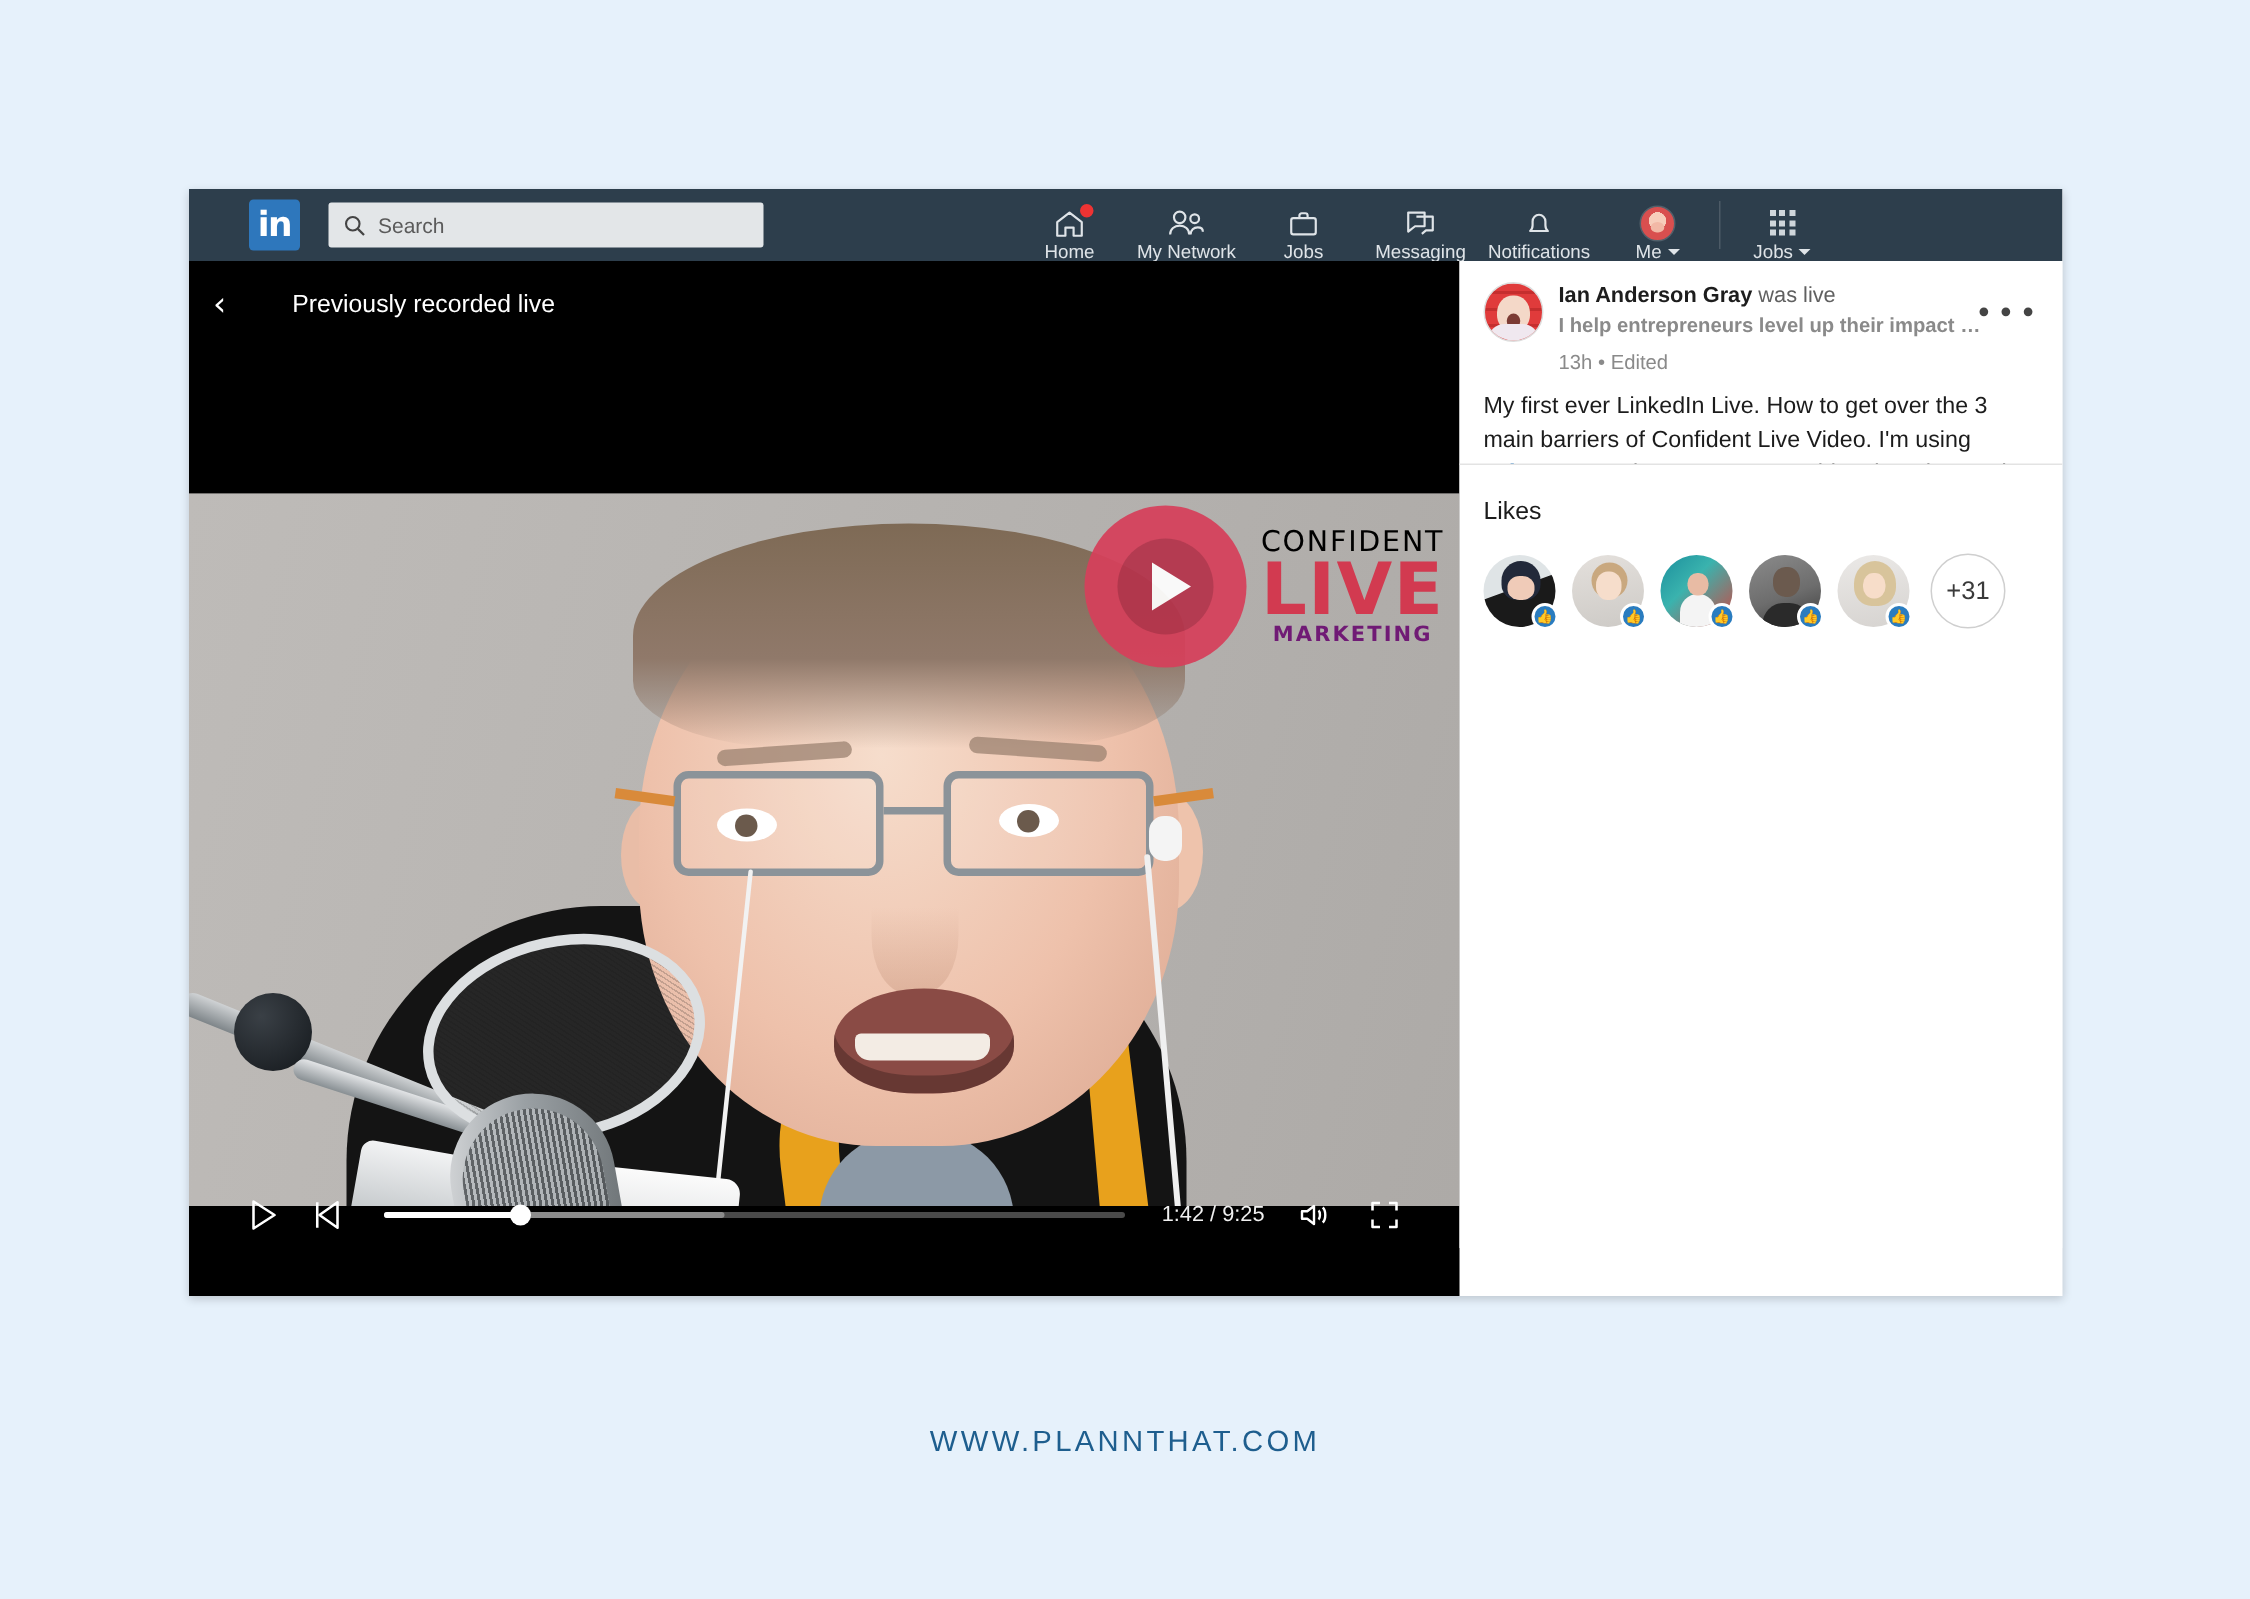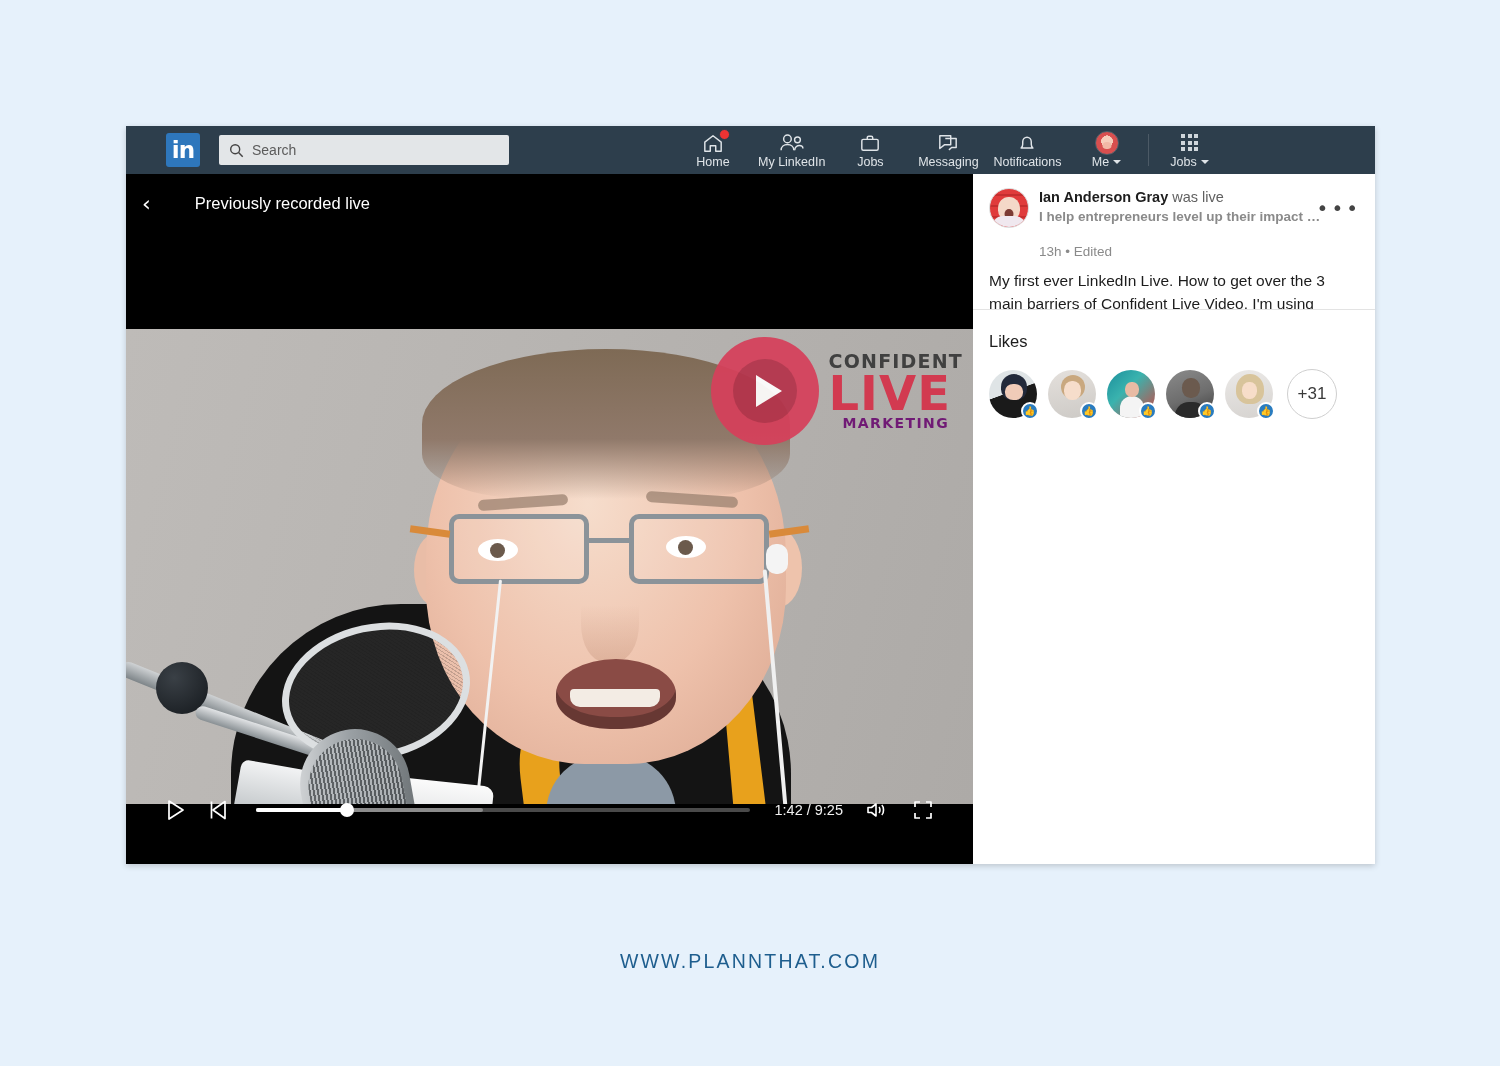--- a/index.html
+++ b/index.html
@@ -42,21 +42,21 @@
     border: none; position: relative;
   }
   .search-box .mag { margin-right: 8px; flex: 0 0 auto; display:flex; }
   .search-input {
     border: none; outline: none; background: transparent;
     font-family: "Liberation Sans", sans-serif;
     font-size: 14px; color: #1d4ed8; width: 100%;
   }
   .search-input::placeholder { color: #5b5b5b; }
 
-  .nav-items { display: flex; align-items: center; margin-left: 165px; height: 60px; }
+  .nav-items { display: flex; align-items: flex-end; margin-left: 165px; height: 60px; }
   .nav-item {
     position: relative;
     min-width: 78px; height: 48px;
     display: flex; flex-direction: column; align-items: center; justify-content: center;
     color: #d6dbe0; cursor: pointer; padding: 0 6px;
   }
   .nav-item .ic { height: 22px; display: flex; align-items: center; justify-content: center; position: relative; }
   .nav-item .lbl { font-size: 12.5px; margin-top: 1px; color: #dfe4e8; white-space: nowrap; }
   .badge-dot {
     position: absolute; top: -3px; right: -6px;
@@ -242,21 +242,21 @@
     background: rgba(120,30,45,.35);
   }
   .play-tri {
     position: relative; width: 0; height: 0;
     border-left: 26px solid #fff;
     border-top: 16px solid transparent;
     border-bottom: 16px solid transparent;
     margin-left: 8px;
   }
   .logo-text { margin-left: 10px; line-height: 1; font-family: "DejaVu Sans", sans-serif; }
-  .lt-1 { font-size: 19px; letter-spacing: 1.2px; color:#404040; font-weight:700; }
+  .lt-1 { font-size: 19px; letter-spacing: 1.2px; color:#000000; font-weight:400; }
   .lt-2 { font-size: 48px; letter-spacing: 1px; color:#d23a50; font-weight:800; line-height: .95; }
   .lt-3 { font-size: 14px; letter-spacing: 1.4px; color:#701a75; font-weight:700;text-align:center; }
 
   
   .video-controls {
     position: absolute; left: 0; bottom: 0; width: 847px; height: 108px;
     display: flex; align-items: center; padding: 0 40px; color: #fff; text-align: right;
   }
   .ctrl-btn { cursor: pointer; display: flex; align-items: center; justify-content: center; }
   .play-btn { margin-right: 22px; }
@@ -301,21 +301,21 @@
     position:absolute; left:50%; bottom:0; transform:translateX(-50%);
     width: 34px; height: 11px; background:#f0e8ef; border-radius: 14px 14px 0 0;
   }
   .post-meta { margin-left: 10px; flex: 1; min-width: 0; }
   .post-name-line { font-size: 14.5px; color:#606060; line-height: 1.3; }
   .post-name-line b { color: #1d1d1d; font-weight: 700; }
   .post-headline {
     font-size: 13.5px; color: #8a8a8a; line-height: 1.35; margin-top: 1px;
     white-space: nowrap; overflow: hidden; text-overflow: ellipsis; max-width: 285px; font-weight: bold;
   }
-  .post-time { font-size: 13.5px; color: #8a8a8a; margin-top: 18px; }
+  .post-time { font-size: 13.5px; color: #8a8a8a; margin-top: 8px; }
   .post-menu {
     position: absolute; right: 14px; top: 24px;
     letter-spacing: 3px; color: #444; font-size: 20px; line-height: 1; cursor: pointer;
     font-family: "DejaVu Sans", sans-serif;
   }
   .post-body {
     margin-top: 11px; font-size: 15.5px; line-height: 1.45; color: #1c1c1c;
     position: relative;
   }
   .post-body a { color: #2d7bbd; text-decoration: none; font-weight: 600; }
@@ -410,21 +410,21 @@
 
       <div class="nav-item">
         <span class="ic">
           <svg width="26" height="20" viewBox="0 0 28 22">
             <circle cx="9" cy="6.5" r="4.2" fill="none" stroke="#dfe4e8" stroke-width="1.6"></circle>
             <circle cx="20" cy="7.5" r="3.2" fill="none" stroke="#dfe4e8" stroke-width="1.6"></circle>
             <path d="M2 19c0-4 3.2-6.4 7-6.4s7 2.4 7 6.4" fill="none" stroke="#dfe4e8" stroke-width="1.6"></path>
             <path d="M17 19c0-3.2 2.4-5.2 5.2-5.2 2 0 3.8 1 3.8 3.2" fill="none" stroke="#dfe4e8" stroke-width="1.6"></path>
           </svg>
         </span>
-        <span class="lbl">My LinkedIn</span>
+        <span class="lbl">My Network</span>
       </div>
 
       <div class="nav-item">
         <span class="ic">
           <svg width="22" height="20" viewBox="0 0 24 22">
             <rect x="3" y="7" width="18" height="12" rx="1.6" fill="none" stroke="#dfe4e8" stroke-width="1.6"></rect>
             <path d="M9 7V5.2c0-1 .7-1.7 1.7-1.7h2.6c1 0 1.7.7 1.7 1.7V7" fill="none" stroke="#dfe4e8" stroke-width="1.6"></path>
           </svg>
         </span>
         <span class="lbl">Jobs</span>

